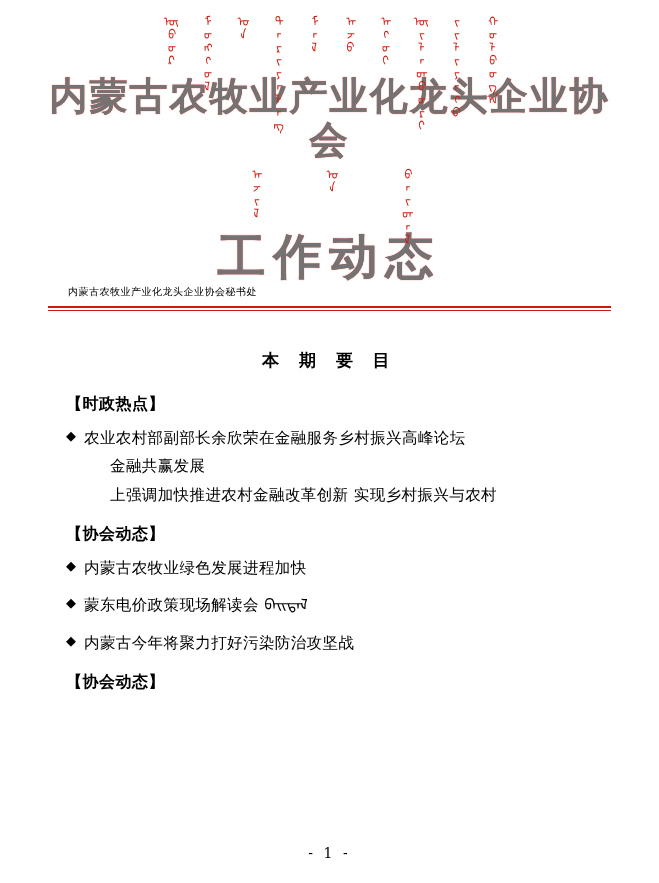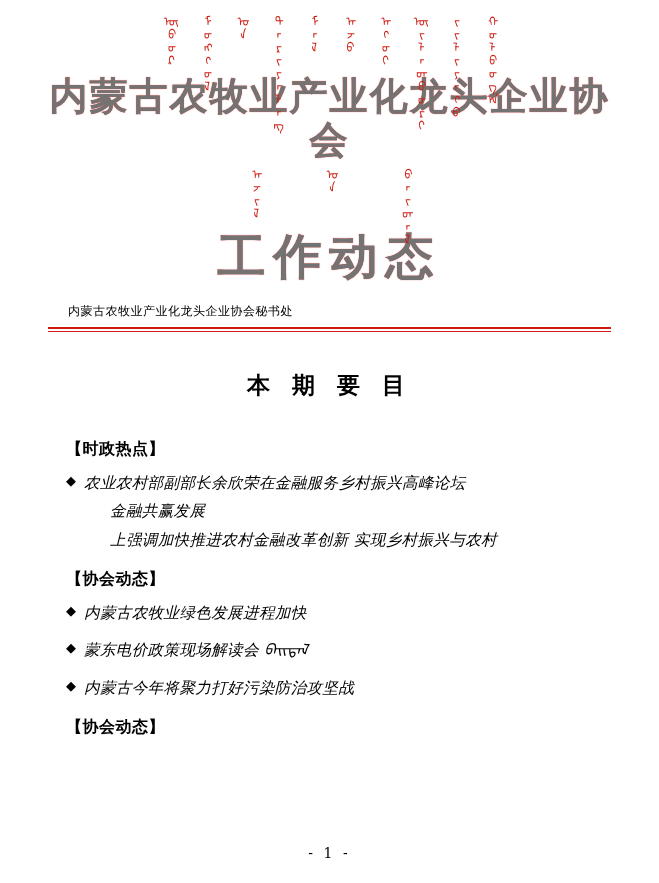--- a/index.html
+++ b/index.html
@@ -78,22 +78,21 @@
     margin-top: 24px;
     letter-spacing: 1px;
     font-family: "DejaVu Serif", serif;
   }
 
   
   .pub-row {
     display: flex;
     justify-content: space-between;
     align-items: baseline;
-    font-size: 12px;
-    margin-top: 18px;
+    font-size: 10px;
     padding: 0 18px 0 22px;
     font-family: Liberation Mono, monospace;
   }
   .pub-left { letter-spacing: 0.5px; }
   .pub-right { letter-spacing: 1px; }
 
   
   .rule-wrap {
     margin-top: 7px;
     padding: 0 2px;
@@ -104,30 +103,30 @@
   }
   .rule-thin {
     height: 1px;
     background: #d01a10;
     margin-top: 2px;
   }
 
   
   .contents-heading {
     text-align: center;
-    font-size: 23px;
+    font-size: 17px;
     font-weight: 700;
     letter-spacing: 7px;
     margin-top: 38px;
     font-family: "DejaVu Serif", serif;
   }
 
   
   .toc {
-    margin-top: 38px;
+    margin-top: 22px;
     padding-left: 20px;
   }
   .section-title {
     font-size: 16px;
     font-weight: 700;
     letter-spacing: 0.5px;
     margin: 14px 0 8px 0;
     font-family: "DejaVu Serif", serif;
   }
   .entry {
@@ -141,21 +140,20 @@
     color: #000;
     font-size: 13px;
     line-height: 1.9;
     margin-right: 8px;
     flex: 0 0 auto;
   }
   .entry-text {
     flex: 1 1 auto;
     letter-spacing: 0.4px;
     font-family: "DejaVu Serif", serif;
-    font-style: italic;
   }
   .entry-text .cont {
     display: block;
     padding-left: 26px;
   }
 
   
   .page-number {
     position: absolute;
     left: 0;

